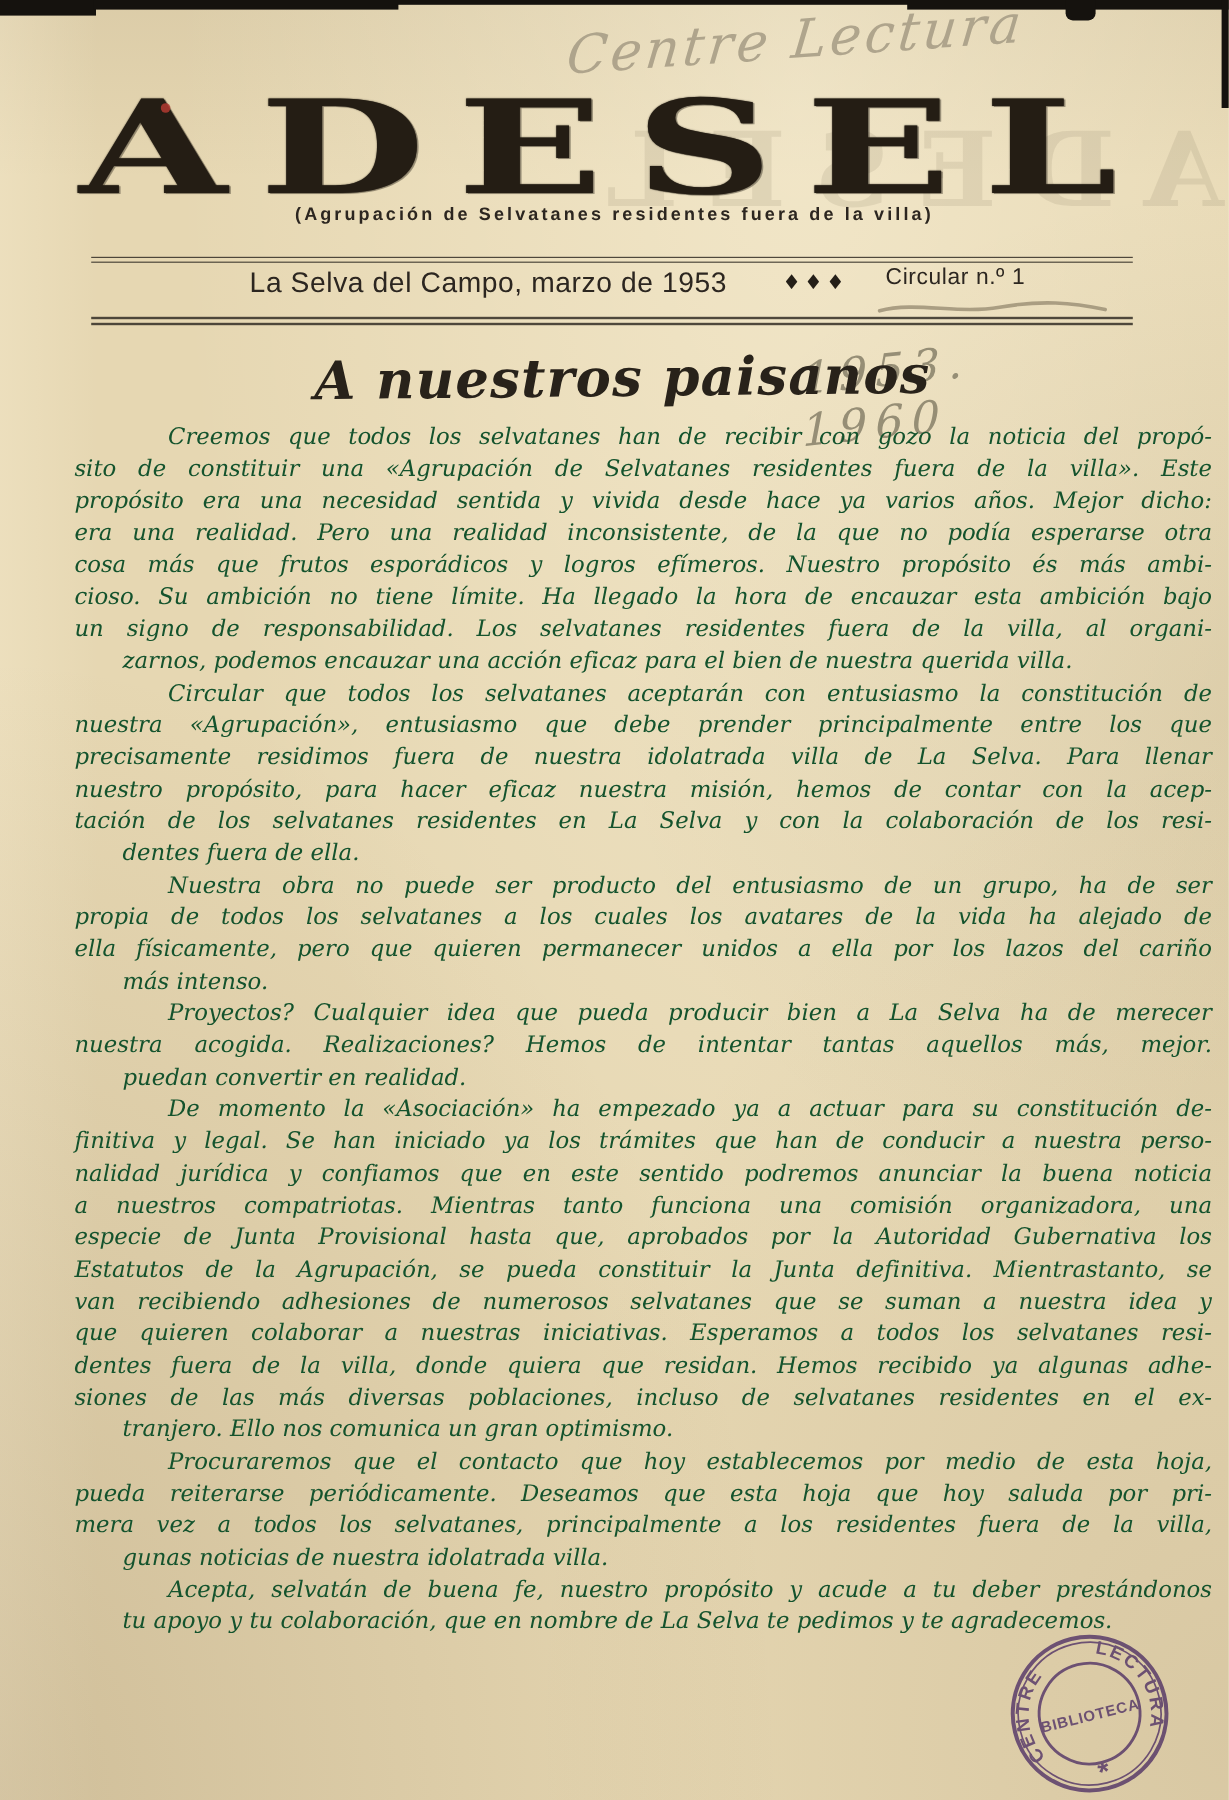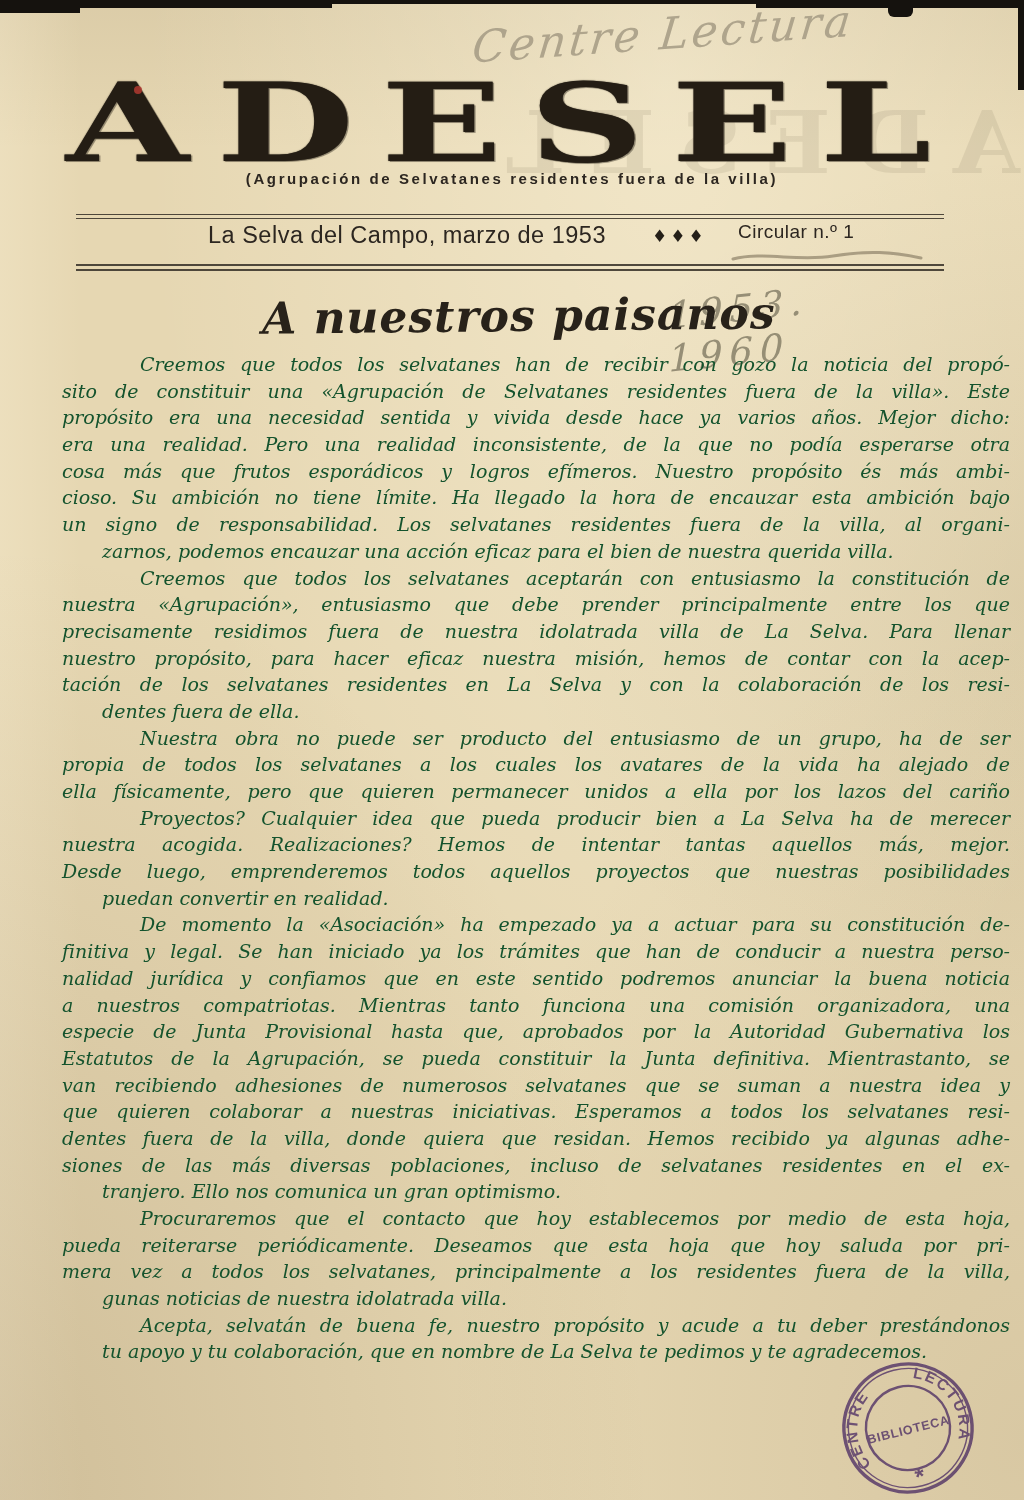--- a/index.html
+++ b/index.html
@@ -114,36 +114,36 @@
       <div class="ln first">Creemos que todos los selvatanes han de recibir con gozo la noticia del propó-</div>
       <div class="ln">sito de constituir una «Agrupación de Selvatanes residentes fuera de la villa».  Este</div>
       <div class="ln">propósito era una necesidad sentida y vivida desde hace ya varios años. Mejor dicho:</div>
       <div class="ln">era una realidad. Pero una realidad inconsistente, de la que no podía esperarse otra</div>
       <div class="ln">cosa más que frutos esporádicos y logros efímeros.  Nuestro propósito és más ambi-</div>
       <div class="ln">cioso. Su ambición no tiene límite. Ha llegado la hora de encauzar esta ambición bajo</div>
       <div class="ln">un signo de responsabilidad. Los selvatanes residentes fuera de la villa, al organi-</div>
       <div class="ln last">zarnos, podemos encauzar una acción eficaz para el bien de nuestra querida villa.</div>
     </div>
     <div class="para">
-      <div class="ln first">Creemos que todos los selvatanes aceptarán con entusiasmo la constitución de</div>
+      <div class="ln first">Circular que todos los selvatanes aceptarán con entusiasmo la constitución de</div>
       <div class="ln">nuestra «Agrupación», entusiasmo que debe prender principalmente entre los que</div>
       <div class="ln">precisamente residimos fuera de nuestra idolatrada villa de La Selva. Para llenar</div>
       <div class="ln">nuestro propósito, para hacer eficaz nuestra misión, hemos de contar con la acep-</div>
       <div class="ln">tación de los selvatanes residentes en La Selva y con la colaboración de los resi-</div>
       <div class="ln last">dentes fuera de ella.</div>
     </div>
     <div class="para">
       <div class="ln first">Nuestra obra no puede ser producto del entusiasmo de un grupo, ha de ser</div>
       <div class="ln">propia de todos los selvatanes a los cuales los avatares de la vida ha alejado de</div>
       <div class="ln">ella físicamente, pero que quieren permanecer unidos a ella por los lazos del cariño</div>
+      <div class="ln last">más intenso.</div>
     </div>
     <div class="para">
       <div class="ln first">Proyectos? Cualquier idea que pueda producir bien a La Selva ha de merecer</div>
       <div class="ln">nuestra acogida.  Realizaciones? Hemos de intentar tantas aquellos más, mejor.</div>
-      <div class="ln">Desde luego, emprenderemos todos aquellos proyectos que nuestras posibilidades</div>
       <div class="ln last">puedan convertir en realidad.</div>
     </div>
     <div class="para">
       <div class="ln first">De momento la «Asociación» ha empezado ya a actuar para su constitución de-</div>
       <div class="ln">finitiva y legal. Se han iniciado ya los trámites que han de conducir a nuestra perso-</div>
       <div class="ln">nalidad jurídica y confiamos que en este sentido podremos anunciar la buena noticia</div>
       <div class="ln">a nuestros compatriotas.  Mientras tanto funciona una comisión organizadora, una</div>
       <div class="ln">especie de Junta Provisional hasta que, aprobados por la Autoridad Gubernativa los</div>
       <div class="ln">Estatutos de la Agrupación, se pueda constituir la Junta definitiva. Mientrastanto, se</div>
       <div class="ln">van recibiendo adhesiones de numerosos selvatanes que se suman a nuestra idea y</div>

